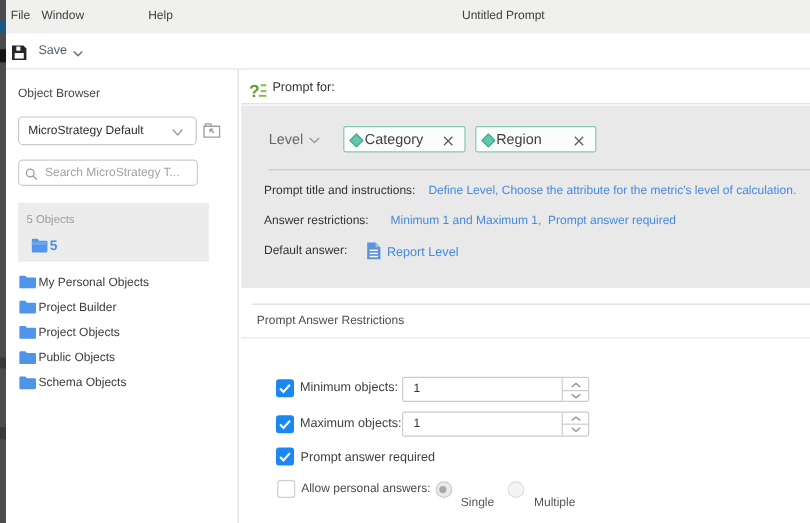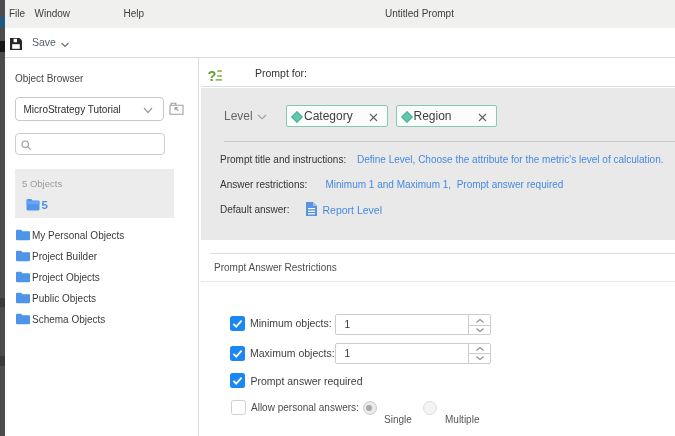--- a/index.html
+++ b/index.html
@@ -33,21 +33,21 @@
 .search span { position:absolute; left:22px; top:5px; font-size:10px; color:#a2a2a2; }
 .objpanel { position:absolute; left:10px; top:111px; width:159px; height:49px; background:#ececec; }
 .objpanel .cnt { position:absolute; left:7px; top:9px; font-size:9.5px; color:#9b9b9b; }
 .objpanel .five { position:absolute; left:26.5px; top:29.5px; font-size:11.5px; font-weight:bold; color:#4a90e2; }
 .flist { position:absolute; left:0; width:196px; }
 .frow { position:absolute; left:10.5px; height:21px; }
 .frow span { position:absolute; left:16.5px; top:4px; font-size:10px; color:#3b3b3b; white-space:nowrap; }
 
 
 #mainhead { left:201px; top:58px; width:474px; height:29px; background:#fff; border-bottom:1px solid #ddd; }
-#pfor { position:absolute; left:26px; top:9px; font-size:10.5px; color:#333;margin-left:28px; }
+#pfor { position:absolute; left:26px; top:9px; font-size:10.5px; color:#333; }
 #graypanel { left:201px; top:88px; width:526px; height:152px; background:#e9e9e9; }
 #lvl { position:absolute; left:23px; top:21px; font-size:12px; color:#666; }
 .chip { position:absolute; top:17px; height:21.5px; background:#fbfdfc; border:1px solid #84c9b0; border-radius:2px; }
 .chip .txt { position:absolute; top:3px; font-size:12px; color:#3e3e3e; }
 #sep1 { position:absolute; left:23px; top:53px; width:451px; height:0; border-top:1px solid #c9c9c9; }
 .pline { position:absolute; left:19px; font-size:10px; color:#333; white-space:nowrap; }
 .pline .lbl { color:#333; }
 .blue { color:#458ae0; }
 #section-line1 { left:210px; top:253px; width:465px; height:0; border-top:1px solid #dedede; }
 #section-title { left:214px; top:262px; font-size:10px; color:#4d4d4d; }
@@ -92,35 +92,36 @@
     </svg>
     <span id="savetxt">Save</span>
     <svg class="abs" style="left:55px; top:13.5px;" width="10" height="6" viewBox="0 0 10 6">
       <polyline points="1.5,1 5,4.5 8.5,1" fill="none" stroke="#6e6e6e" stroke-width="1.2"></polyline>
     </svg>
   </div>
 
   <div id="sidebar" class="abs">
     <div class="sb-title">Object Browser</div>
     <div class="dd">
-      <span>MicroStrategy Tutorial</span>
+      <span>MicroStrategy Default</span>
       <svg style="position:absolute; right:10px; top:9px;" width="10" height="7" viewBox="0 0 10 7">
         <polyline points="1,1 5,5.5 9,1" fill="none" stroke="#9b9b9b" stroke-width="1.2"></polyline>
       </svg>
     </div>
     <svg class="abs" style="left:164px; top:44px;" width="15" height="13" viewBox="0 0 15 13">
       <path d="M1 12.2 V3.2 h13 v9 Z" fill="none" stroke="#9aa0a6" stroke-width="1.1"></path>
       <path d="M2.2 3.2 V1.2 h4.6 v2" fill="none" stroke="#9aa0a6" stroke-width="1.1"></path>
       <path d="M6 5.6 v2.6 M6 5.6 h2.6 M6 5.6 l3.4 3.2" fill="none" stroke="#9aa0a6" stroke-width="1.2"></path>
     </svg>
     <div class="search">
       <svg style="position:absolute; left:5.5px; top:5.5px;" width="11" height="11" viewBox="0 0 11 11">
         <circle cx="4.2" cy="4.2" r="3.2" fill="none" stroke="#999" stroke-width="1.1"></circle>
         <line x1="6.6" y1="6.6" x2="9.6" y2="9.6" stroke="#999" stroke-width="1.1"></line>
       </svg>
+      <span>Search MicroStrategy T...</span>
     </div>
     <div class="objpanel">
       <div class="cnt">5 Objects</div>
       <svg style="position:absolute; left:10.5px; top:28.5px;" width="14" height="13" viewBox="0 0 14 13">
         <path d="M0.5 2.1 Q0.5 1 1.6 1 h3.7 l1.2 1.6 h6 Q13.5 2.6 13.5 3.7 v7.6 Q13.5 12.4 12.4 12.4 H1.6 Q0.5 12.4 0.5 11.3 Z" fill="#5296ec"></path>
         <path d="M0.5 3.4 h13 v2.8 h-13 Z" fill="#6ba7f0"></path>
       </svg>
       <div class="five">5</div>
     </div>
     <div class="flist" style="top:168px;">

